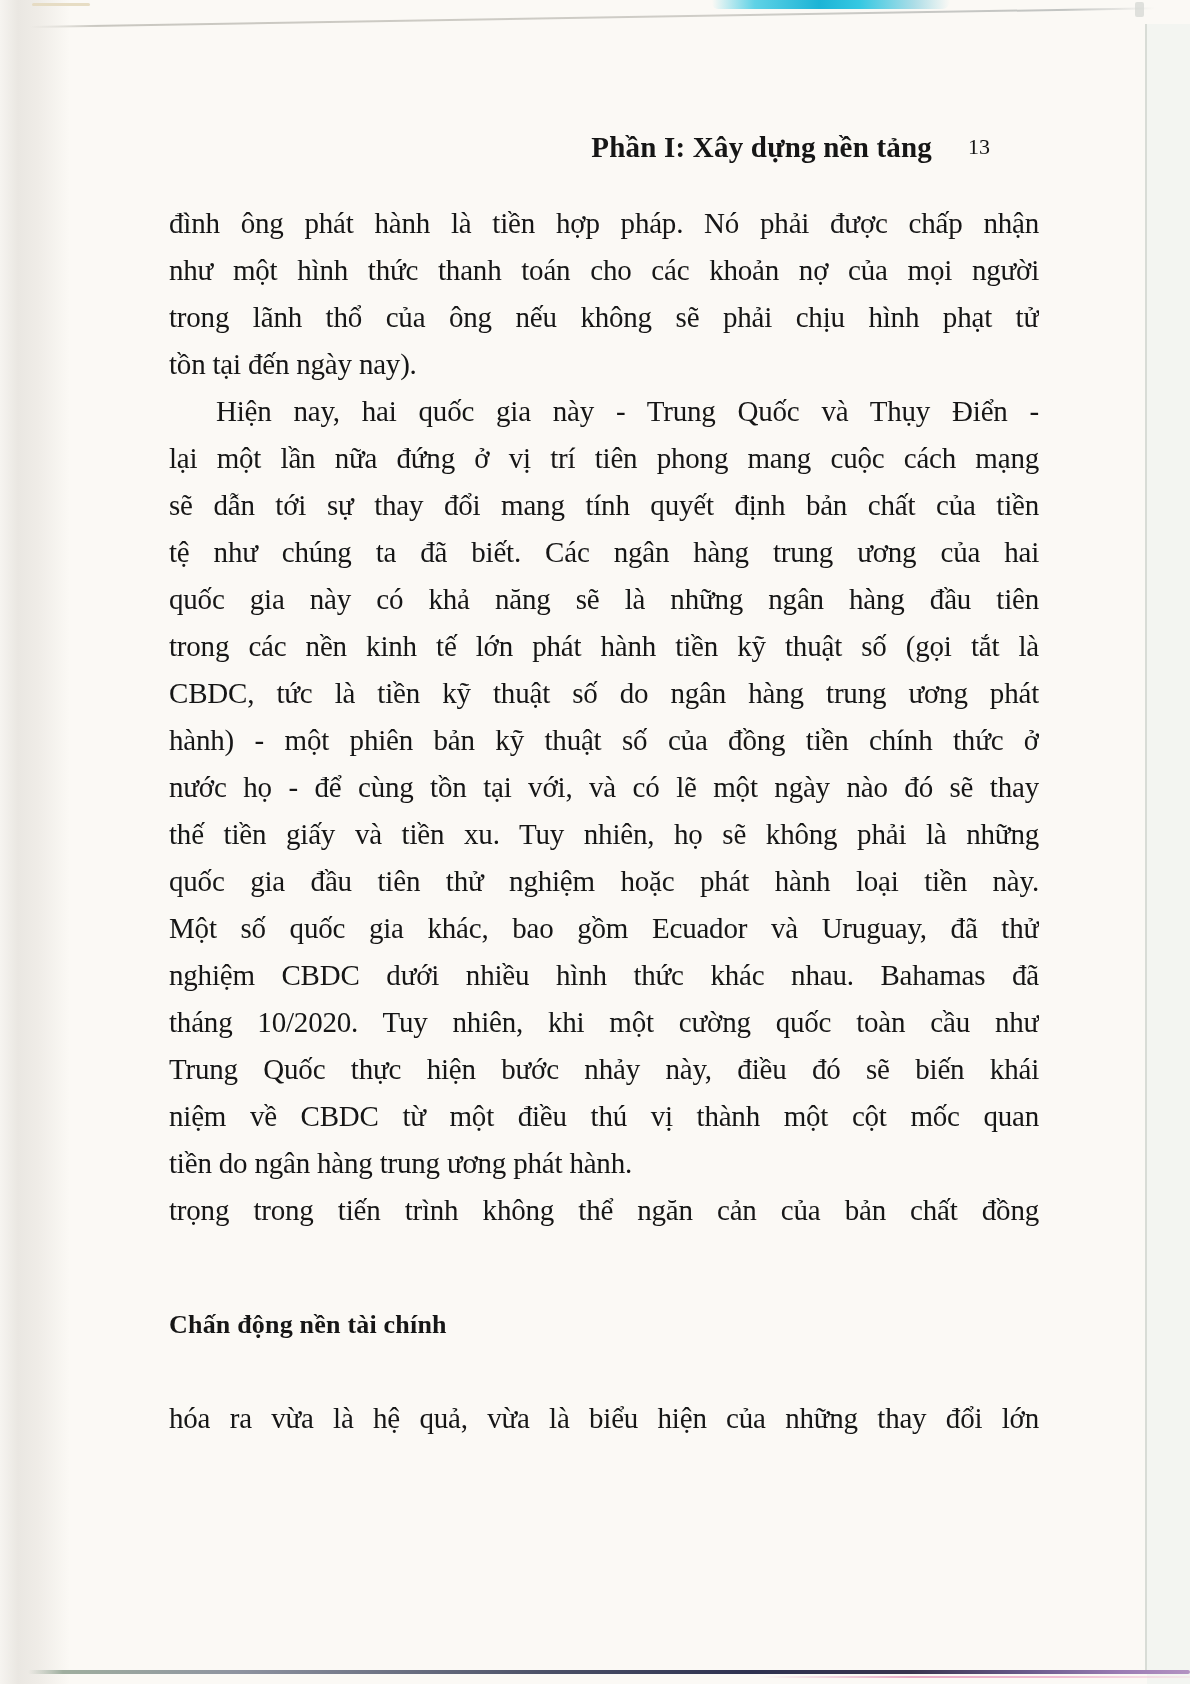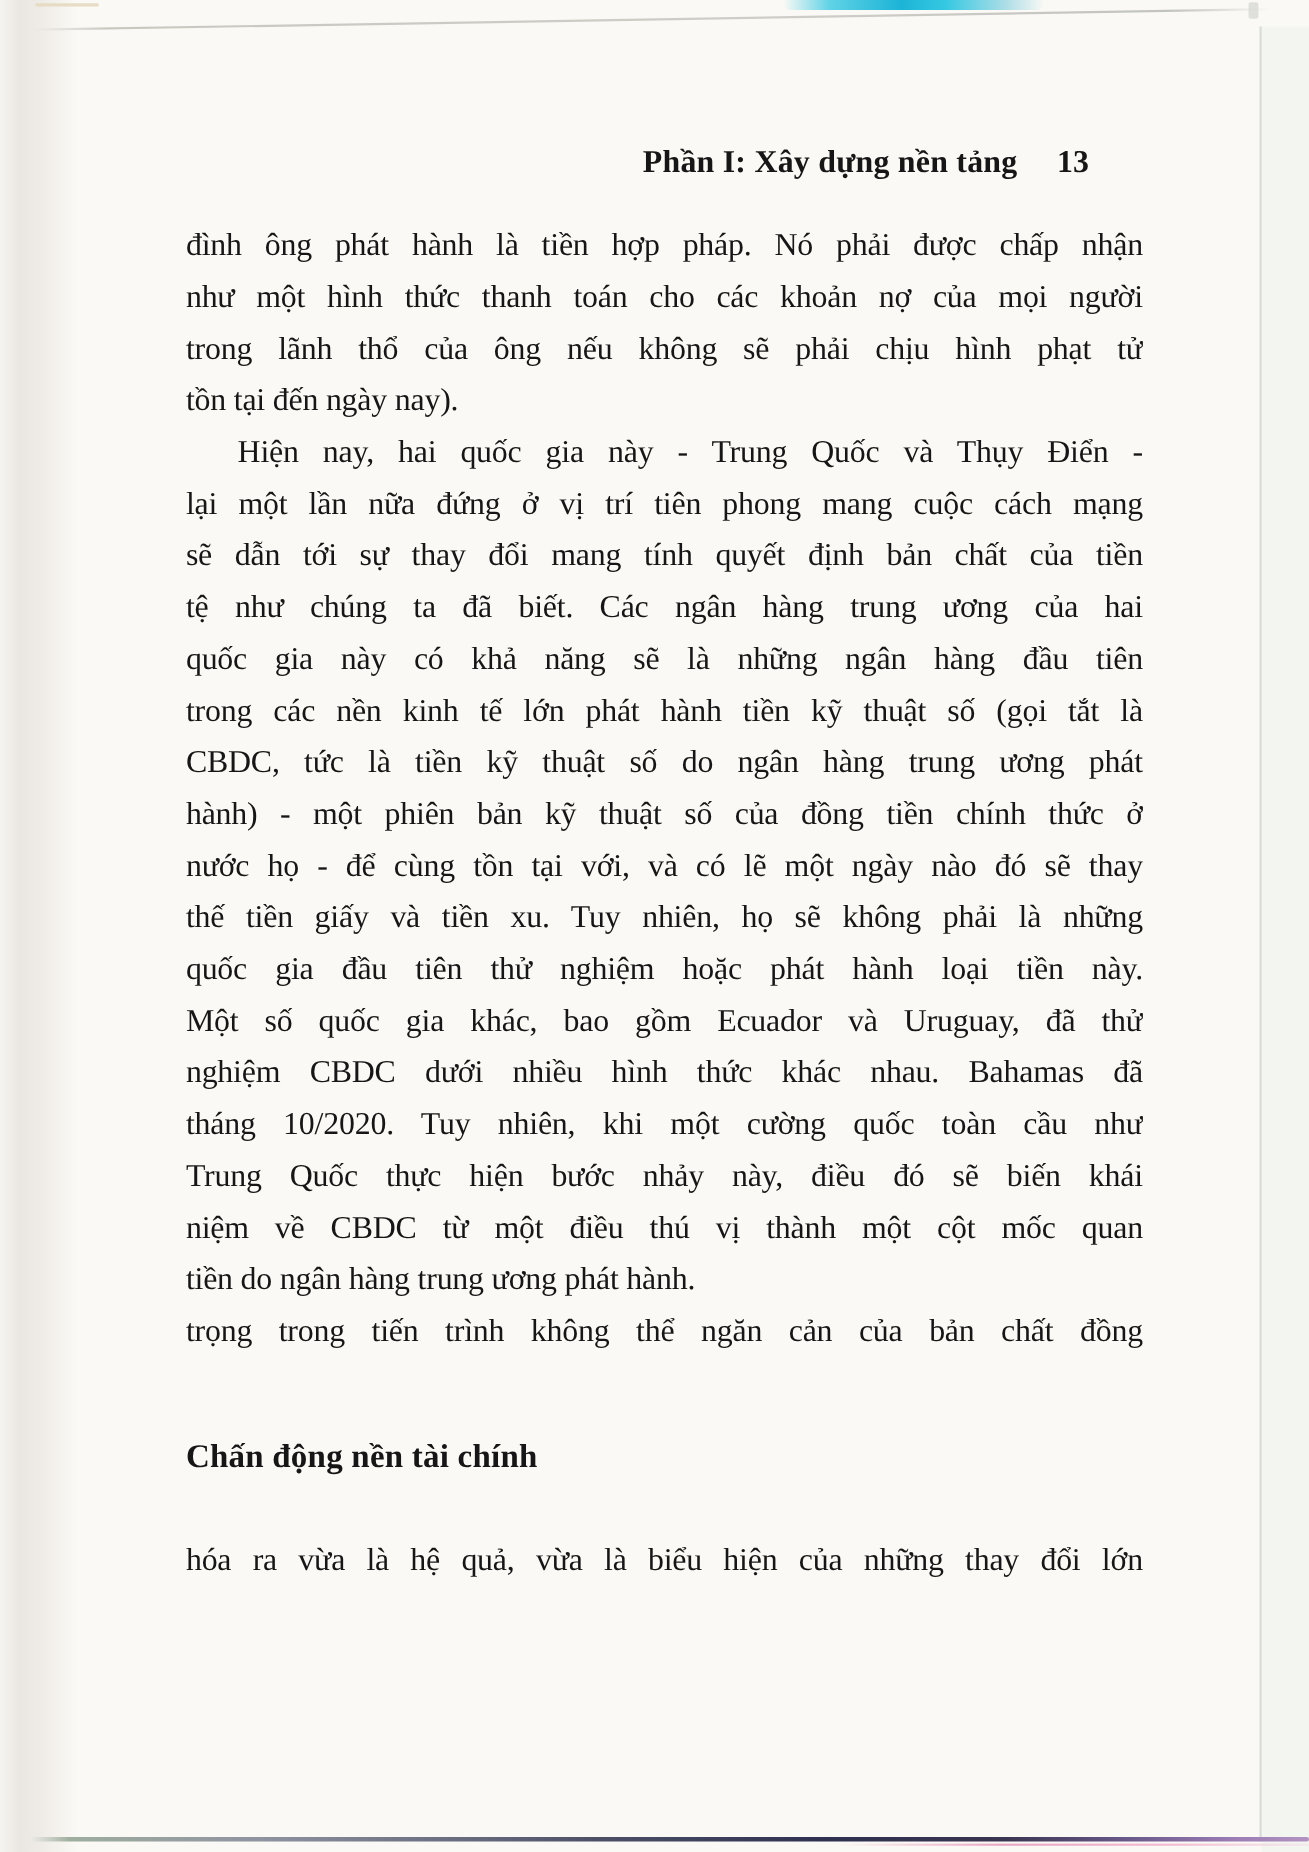--- a/index.html
+++ b/index.html
@@ -53,37 +53,37 @@
     background:linear-gradient(90deg,rgba(233,168,196,0) 0%,#e9a8c4 35%,#f2bcd2 70%,rgba(242,188,210,.2) 100%);
   }
 
   
   .running-header{
     position:absolute;top:108px;right:200px;
     display:flex;align-items:center;gap:36px;
     font-size:29px;line-height:40px;white-space:nowrap;margin-top:19px;
   }
   .running-header .section-title{font-weight:bold;letter-spacing:.2px;}
-  .running-header .page-number{font-weight:bold;font-size:29px;}
+  .running-header .page-number{font-weight:normal;font-size:22px;}
 
   
   .text-column{
     position:absolute;left:125px;top:200px;width:870px;
     font-size:29px;line-height:47px;margin-left:44px;
   }
   .line{
     height:47px;overflow:hidden;
     text-align:justify;text-align-last:justify;
     letter-spacing:-0.2px;
   }
   .line.para-end{text-align-last:left;}
   .line.indent{text-indent:47px;}
   .section-heading{
     margin:67px 0 47px 0;
-    font-size:30px;line-height:47px;font-weight:bold;
+    font-size:26px;line-height:47px;font-weight:bold;
     letter-spacing:.2px;
   }
 </style>
 </head>
 <body>
 
 <div class="page">
 
   <div class="left-shade"></div>
   <div class="top-edge-line"></div>

